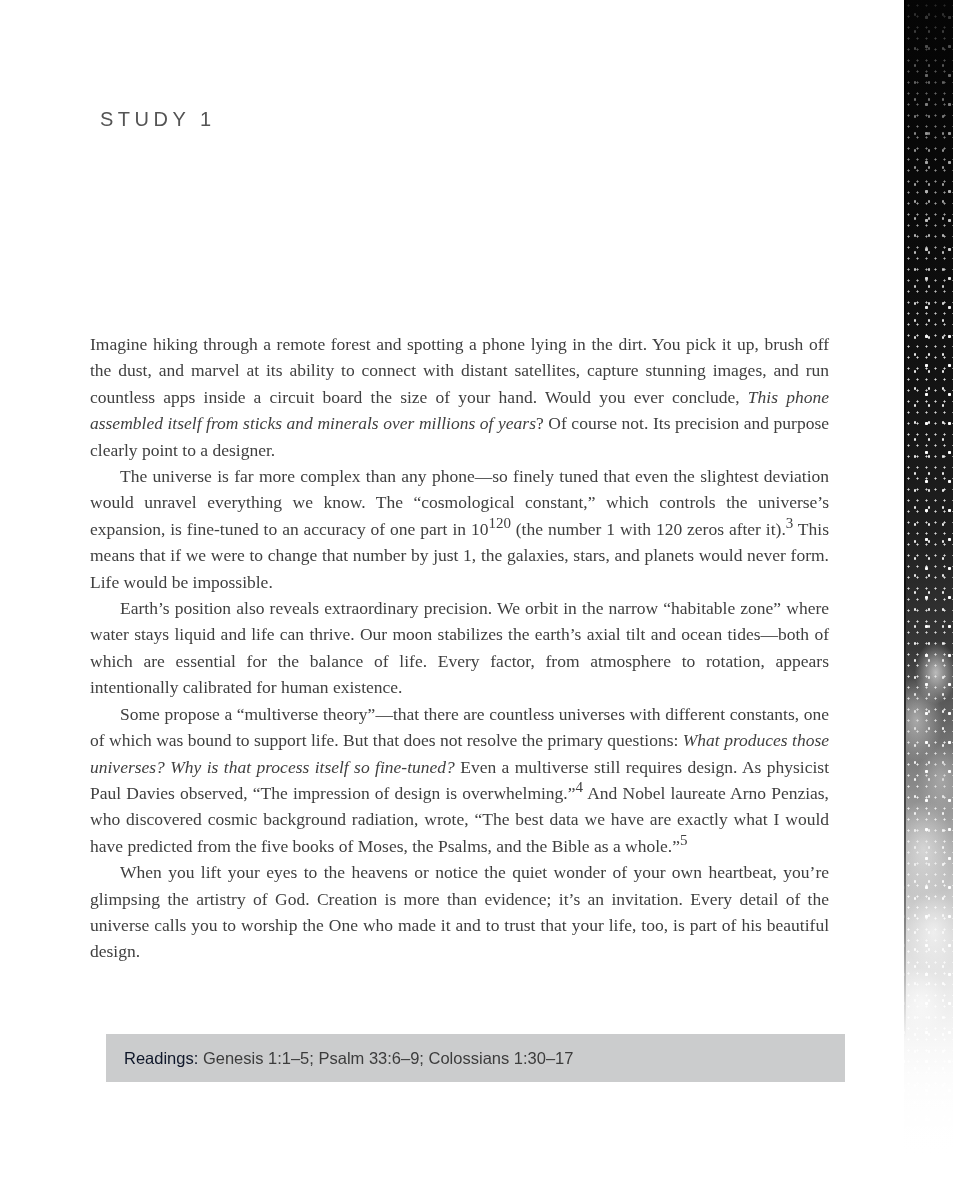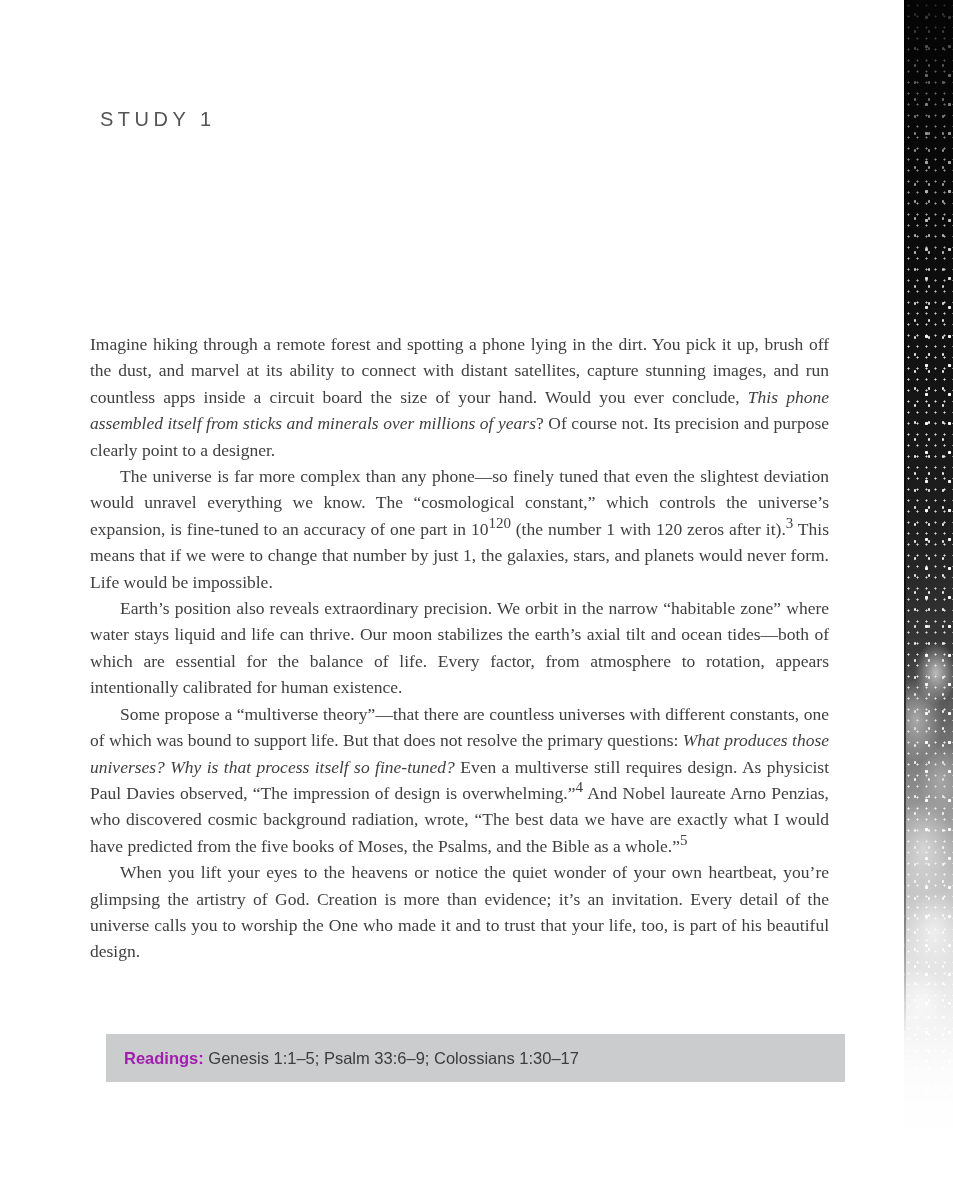--- a/index.html
+++ b/index.html
@@ -62,21 +62,21 @@
     width: 739px;
     height: 48px;
     background: #cbcccd;
     font-family: "Liberation Sans", sans-serif;
     font-size: 16.5px;
     line-height: 48px;
     padding-left: 18px;
     box-sizing: border-box;
     white-space: nowrap;
   }
-  .readings .rlabel { font-weight: bold; color: #a21caf; }
+  .readings .rlabel { font-weight: normal; color: #0f172a; }
   .readings .rtext  { color: #3c3c3c; }
 
   
   .strip {
     position: absolute;
     left: 904px;
     top: 0;
     width: 49px;
     height: 1180px;
     background: linear-gradient(to bottom,

